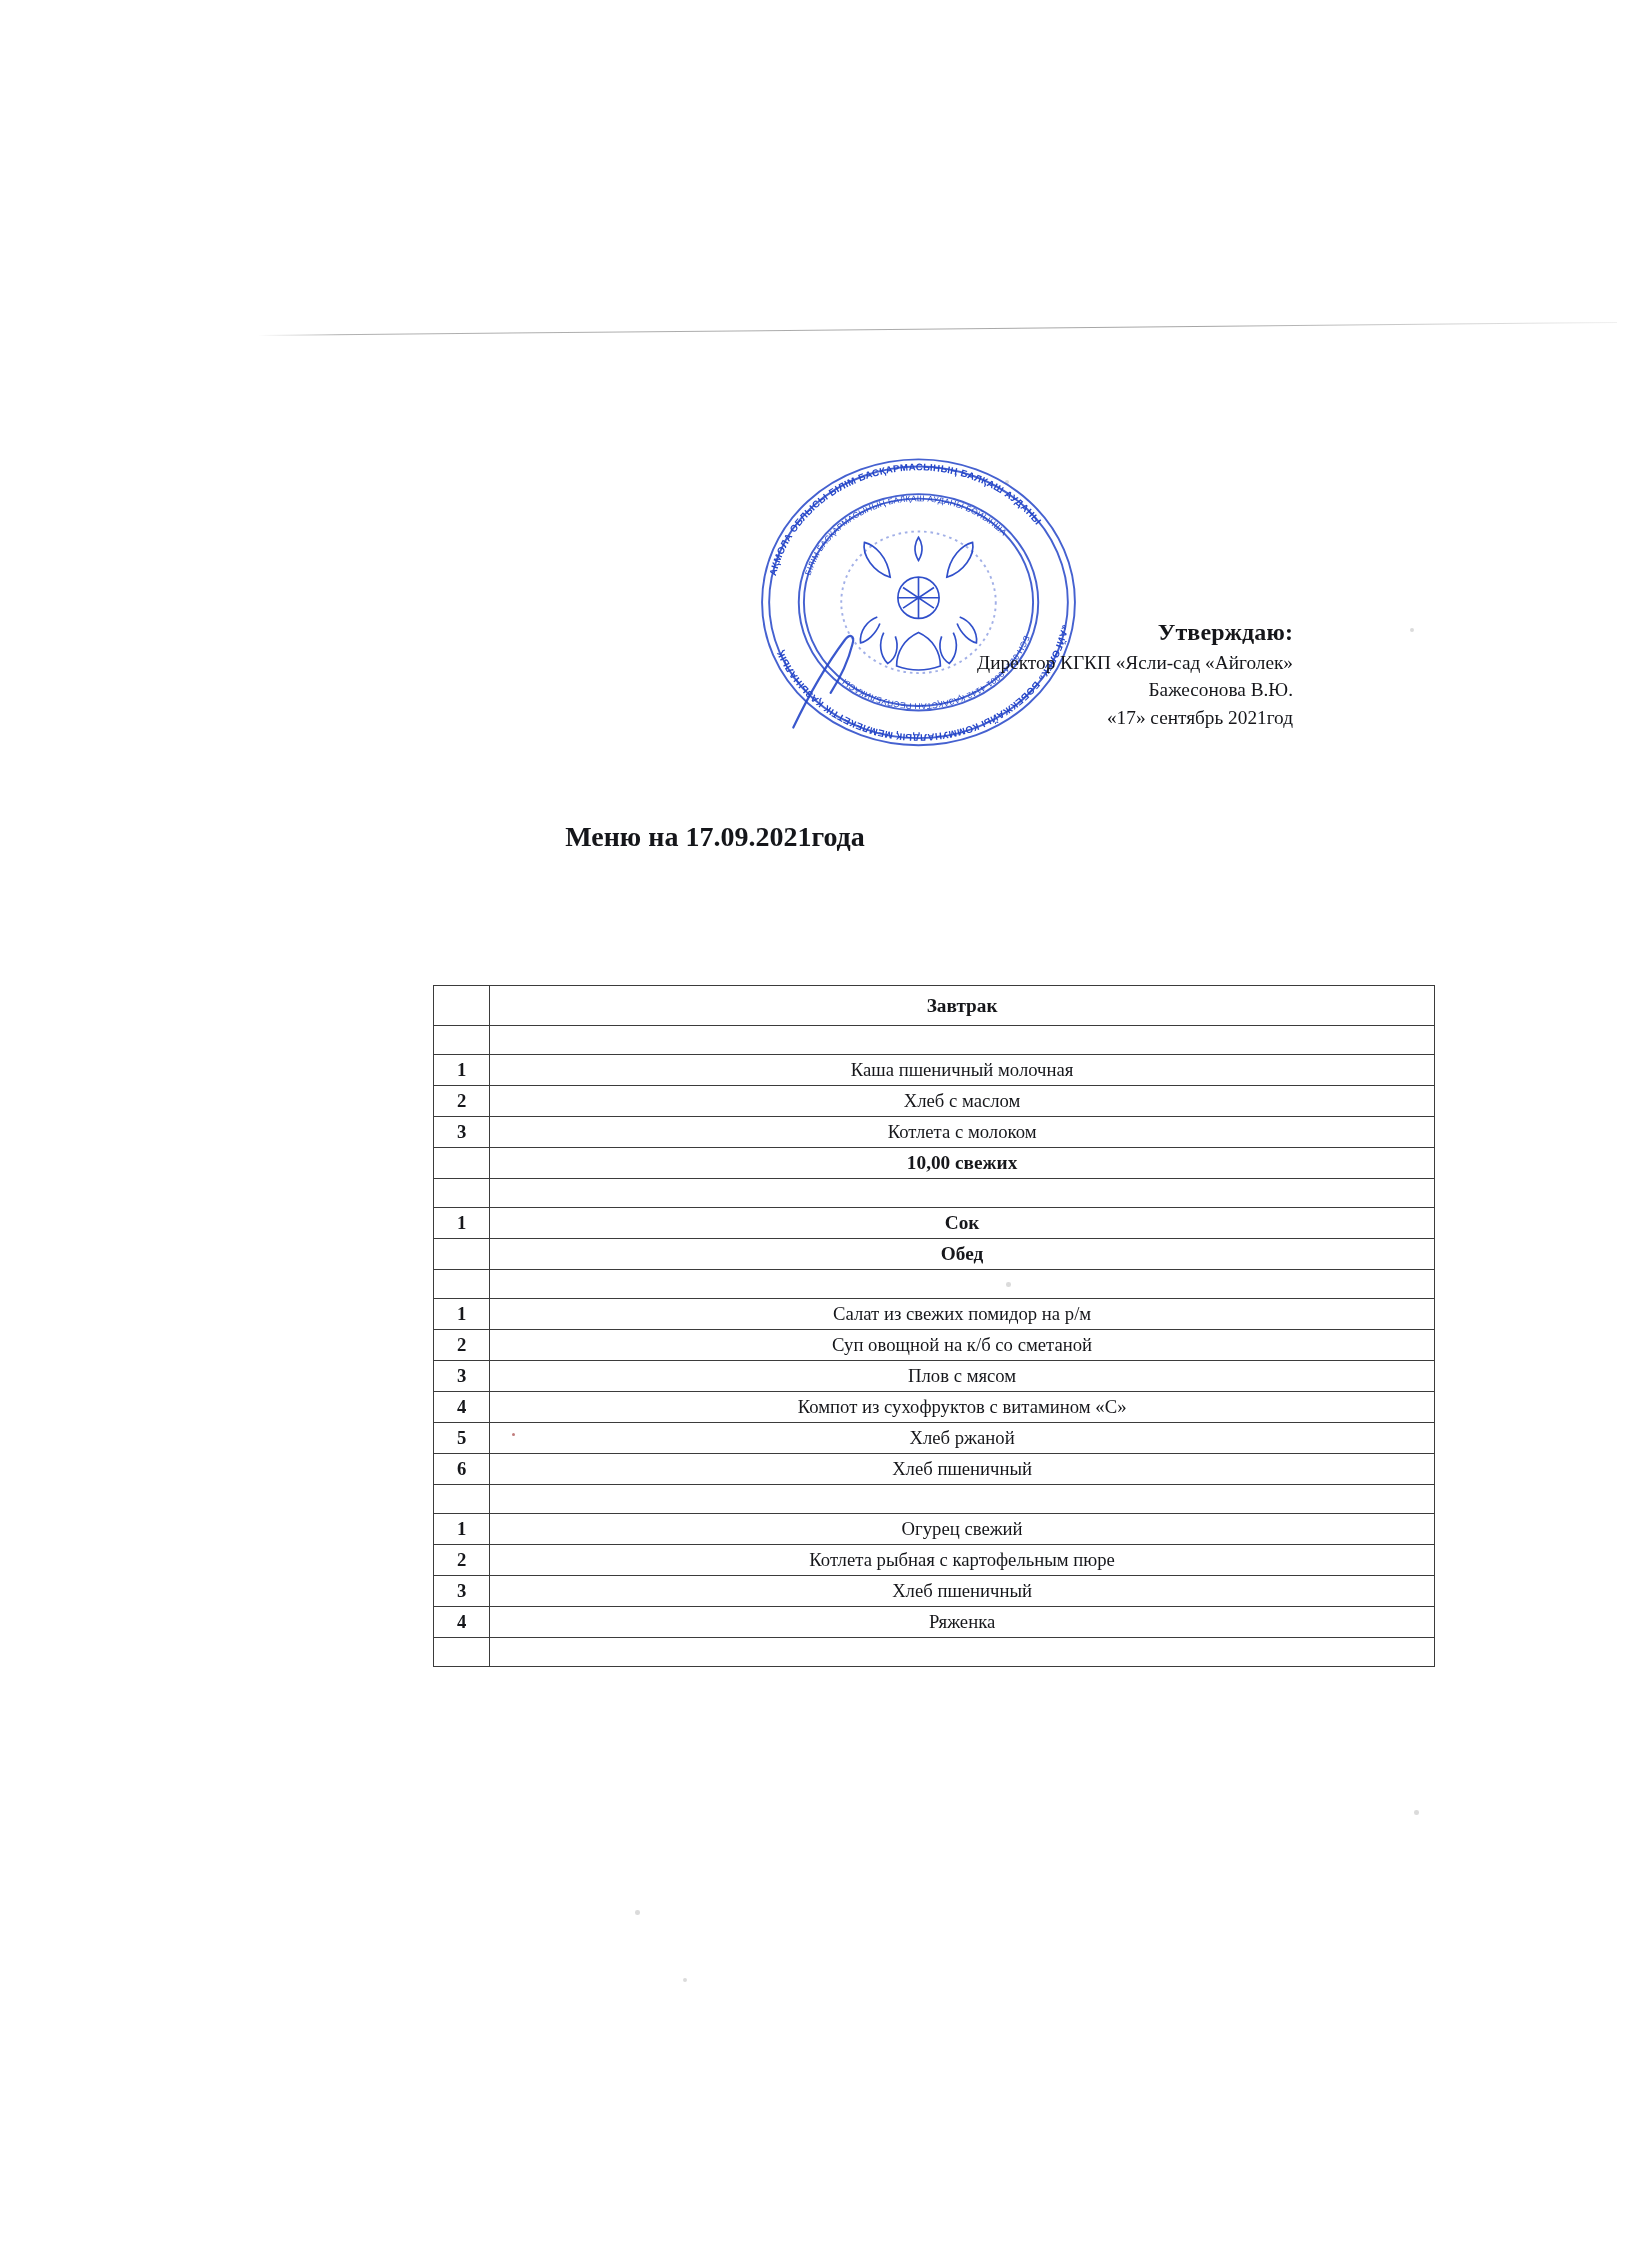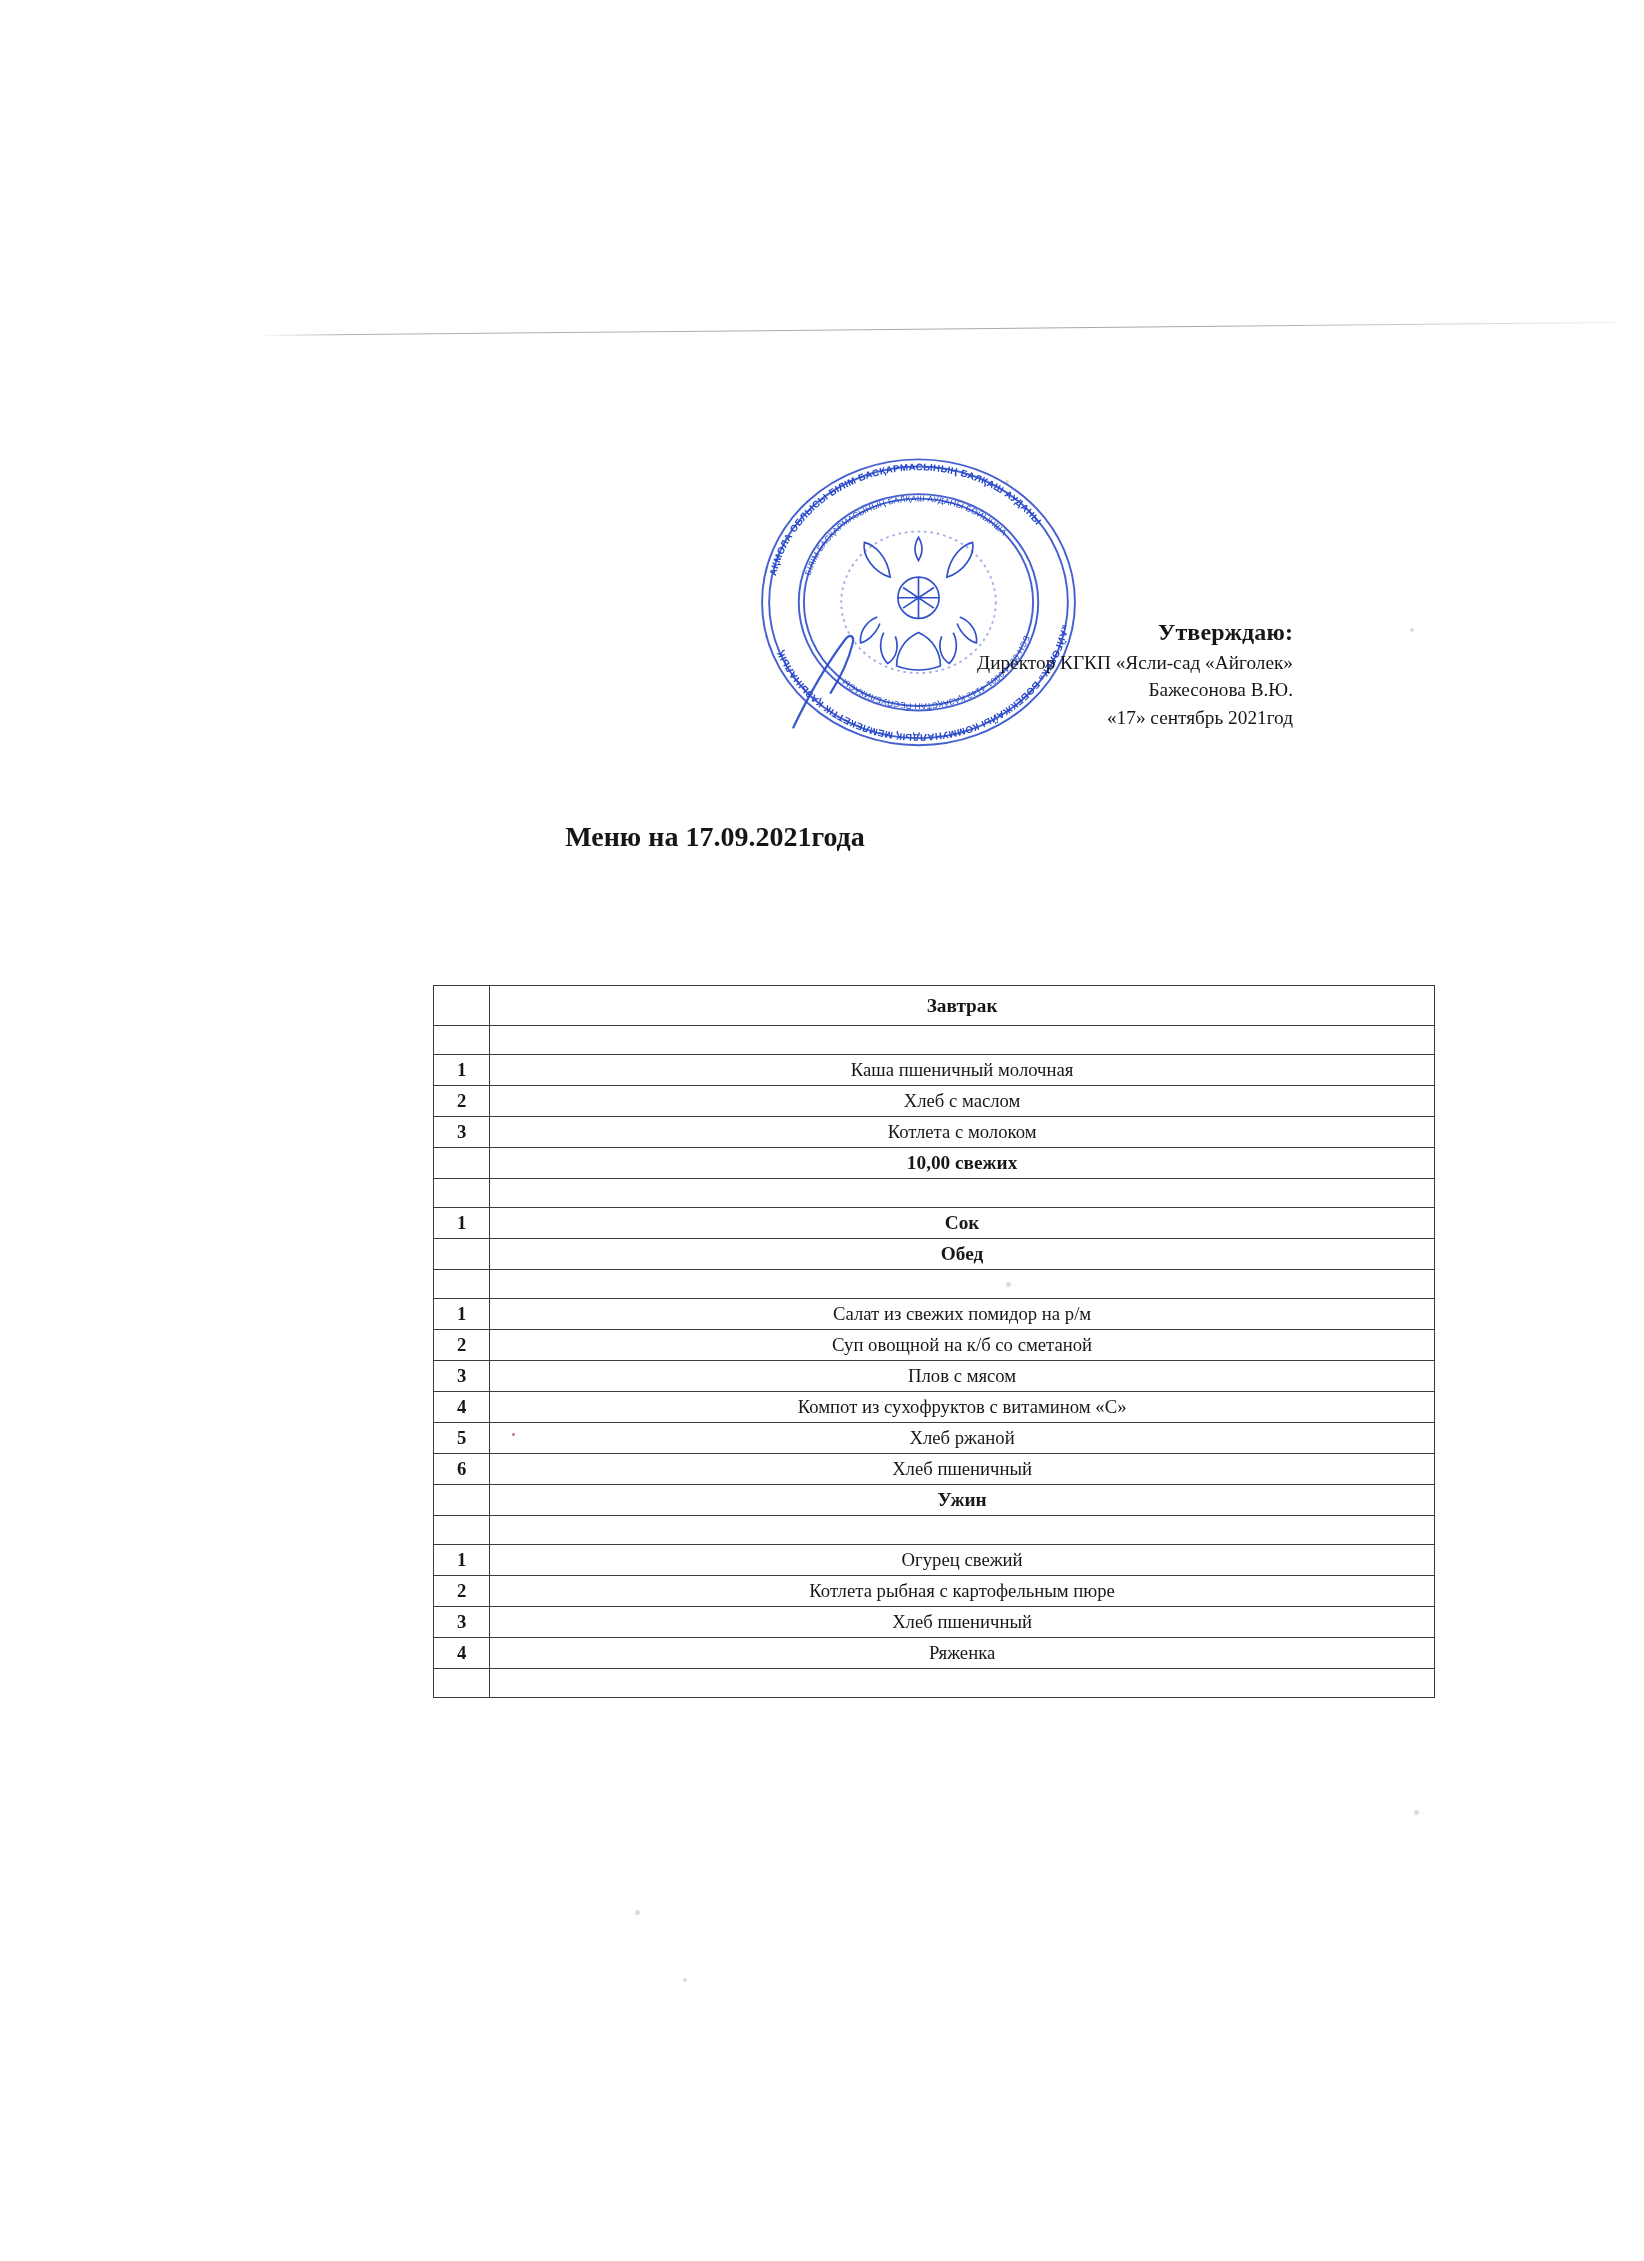--- a/index.html
+++ b/index.html
@@ -250,24 +250,20 @@
             <td class="dish">Компот из сухофруктов с витамином «С»</td>
           </tr>
           <tr>
             <td class="num">5</td>
             <td class="dish">Хлеб ржаной</td>
           </tr>
           <tr>
             <td class="num">6</td>
             <td class="dish">Хлеб пшеничный</td>
           </tr>
-          <tr class="section">
-            <td class="num"></td>
-            <td class="dish">Ужин</td>
-          </tr>
           <tr class="spacer">
             <td class="num"></td>
             <td class="dish"></td>
           </tr>
           <tr>
             <td class="num">1</td>
             <td class="dish">Огурец свежий</td>
           </tr>
           <tr>
             <td class="num">2</td>

